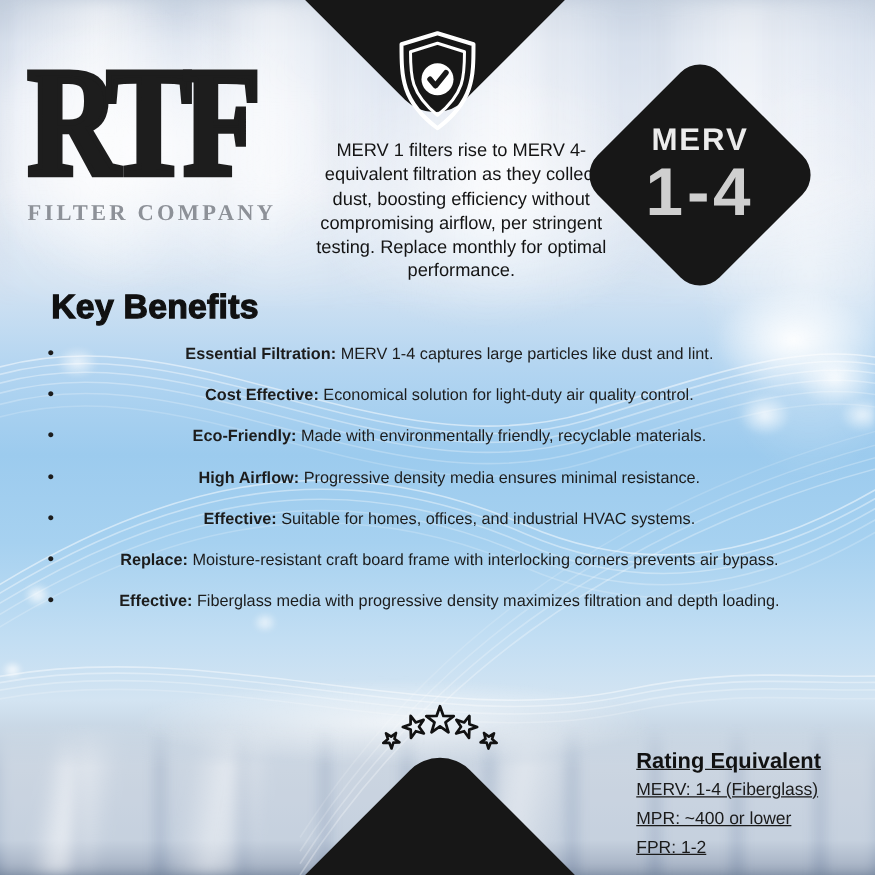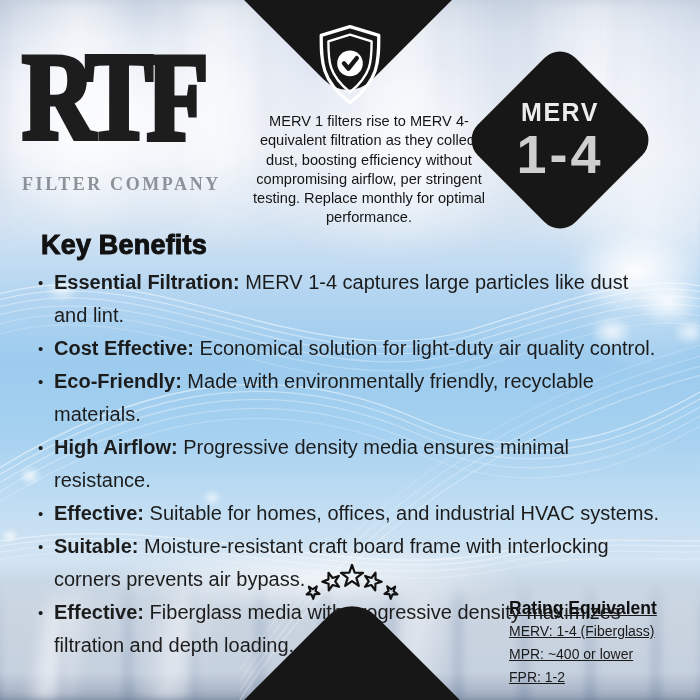--- a/index.html
+++ b/index.html
@@ -72,37 +72,37 @@
   .diamond-label{font-weight:bold;font-size:25px;letter-spacing:1.5px;color:#ececec;line-height:1;}
   .diamond-range{font-weight:bold;font-size:54px;letter-spacing:3px;color:#cfcfcf;line-height:1;margin-top:2px;}
   
   .logo-block{position:absolute;left:22px;top:36px;width:220px;font-family:Liberation Serif, serif;}
   .logo-text{
     font-weight:bold;font-size:124px;line-height:1;color:#1d1d1d;
     letter-spacing:-8px;transform:scaleX(0.82);transform-origin:left top;
     -webkit-text-stroke:5px #1d1d1d;
   }
   .logo-sub{
-    margin-top:14px;font-weight:bold;font-size:18px;letter-spacing:2.6px;color:#8d9198;
+    font-weight:bold;font-size:18px;letter-spacing:2.6px;color:#8d9198;
   }
   
   .intro{
     position:absolute;left:248px;top:112px;width:242px;margin:0;
     text-align:center;font-size:14.6px;line-height:19.3px;color:#141414;font-weight:400;
   }
   
   .benefits-heading{
     position:absolute;left:37px;top:226px;margin:4px;
     font-size:27px;font-weight:bold;color:#111;-webkit-text-stroke:1px #111;letter-spacing:0.2px;
   }
   .benefits-list{
     position:absolute;left:37px;top:266px;width:628px;margin:0;padding:0;list-style:none;
   }
   .benefits-list li{
-    position:relative;padding-left:17px;font-size:20px;line-height:33px;color:#1c1c1c;
+    position:relative;padding-left:17px;font-size:13px;line-height:33px;color:#1c1c1c;text-align:center;
   }
   .benefits-list li::before{
     content:"•";position:absolute;left:1px;top:0;font-size:15px;color:#1c1c1c;
   }
   .b-label{font-weight:bold;}
   
   .stars{position:absolute;left:299px;top:563px;}
   .rating-eq{position:absolute;left:509px;top:596px;text-decoration:underline;}
   .re-heading{font-weight:bold;font-size:17.5px;line-height:24px;color:#111;}
   .re-line{font-size:14px;line-height:23px;color:#1a1a1a;}
@@ -183,21 +183,21 @@
     </li>
     <li>
       <span class="b-label">High Airflow:</span>
       <span>Progressive density media ensures minimal resistance.</span>
     </li>
     <li>
       <span class="b-label">Effective:</span>
       <span>Suitable for homes, offices, and industrial HVAC systems.</span>
     </li>
     <li>
-      <span class="b-label">Suitable:</span>
+      <span class="b-label">Replace:</span>
       <span>Moisture-resistant craft board frame with interlocking corners prevents air bypass.</span>
     </li>
     <li>
       <span class="b-label">Effective:</span>
       <span>Fiberglass media with progressive density maximizes filtration and depth loading.</span>
     </li>
   </ul>
 
   <svg class="stars" width="106" height="42" viewBox="0 0 106 42" aria-hidden="true">
     <defs>

